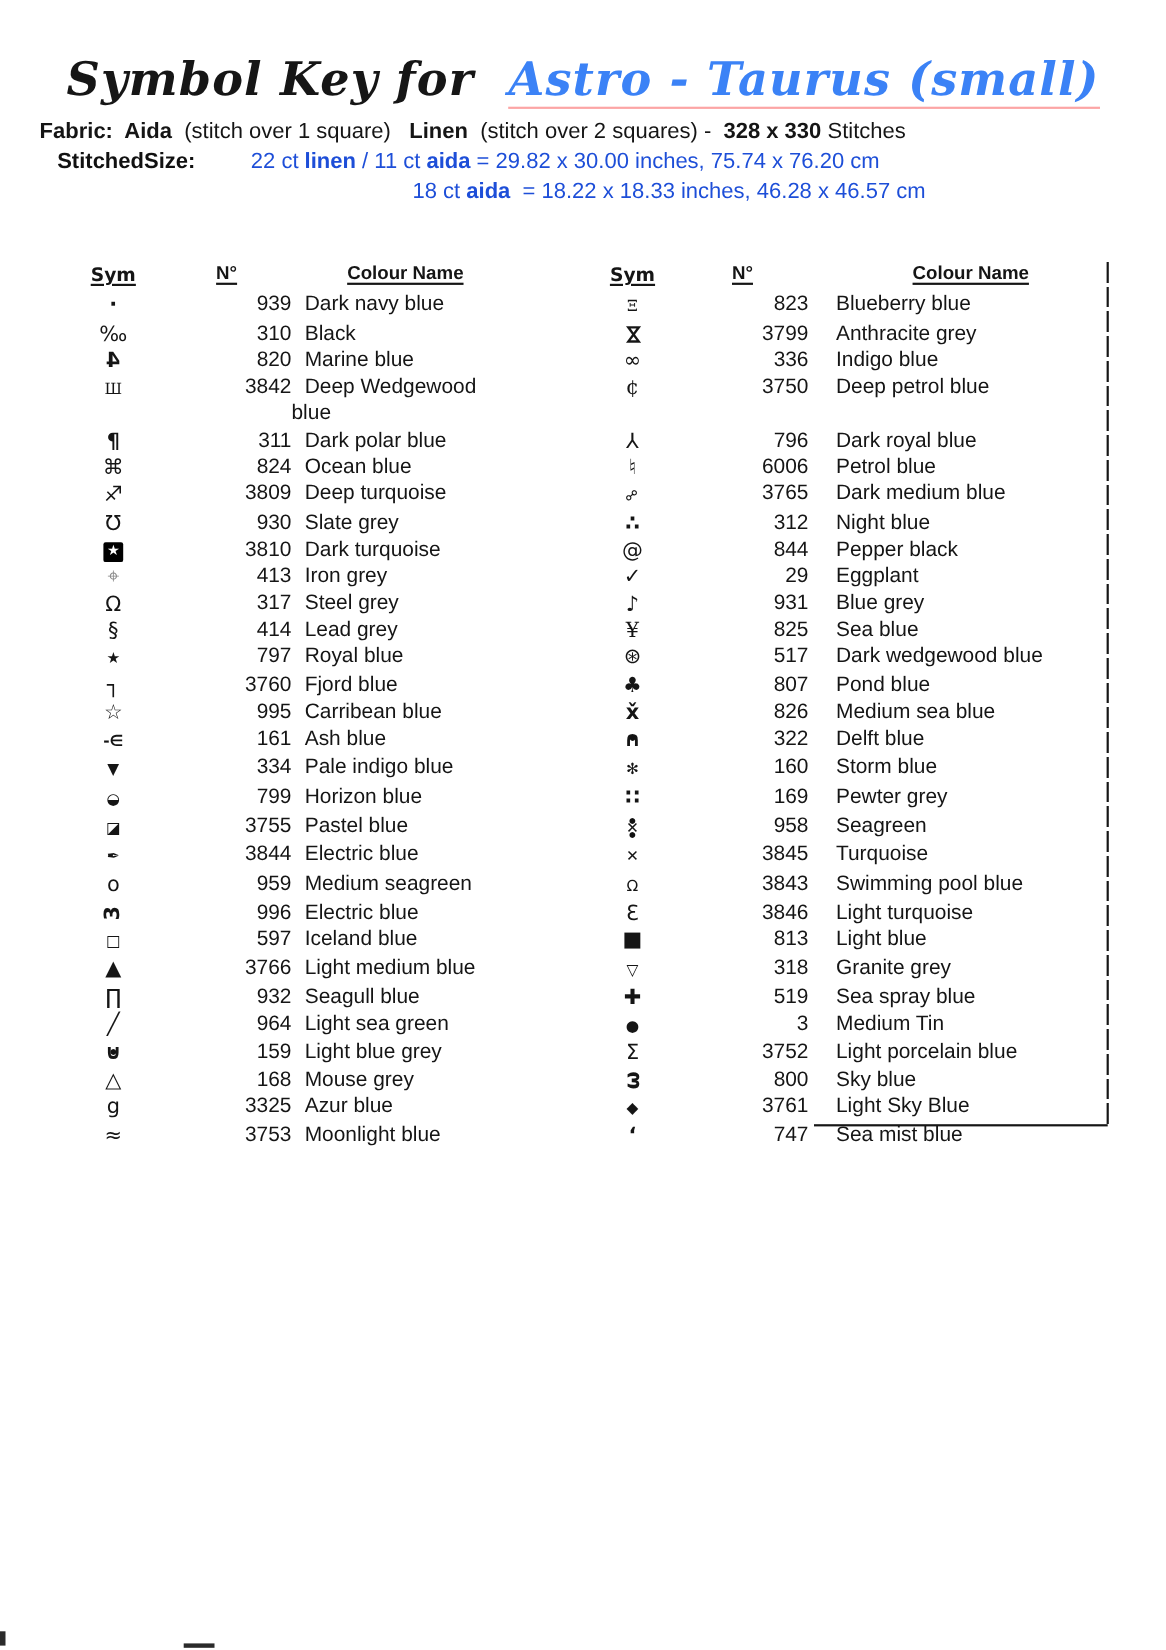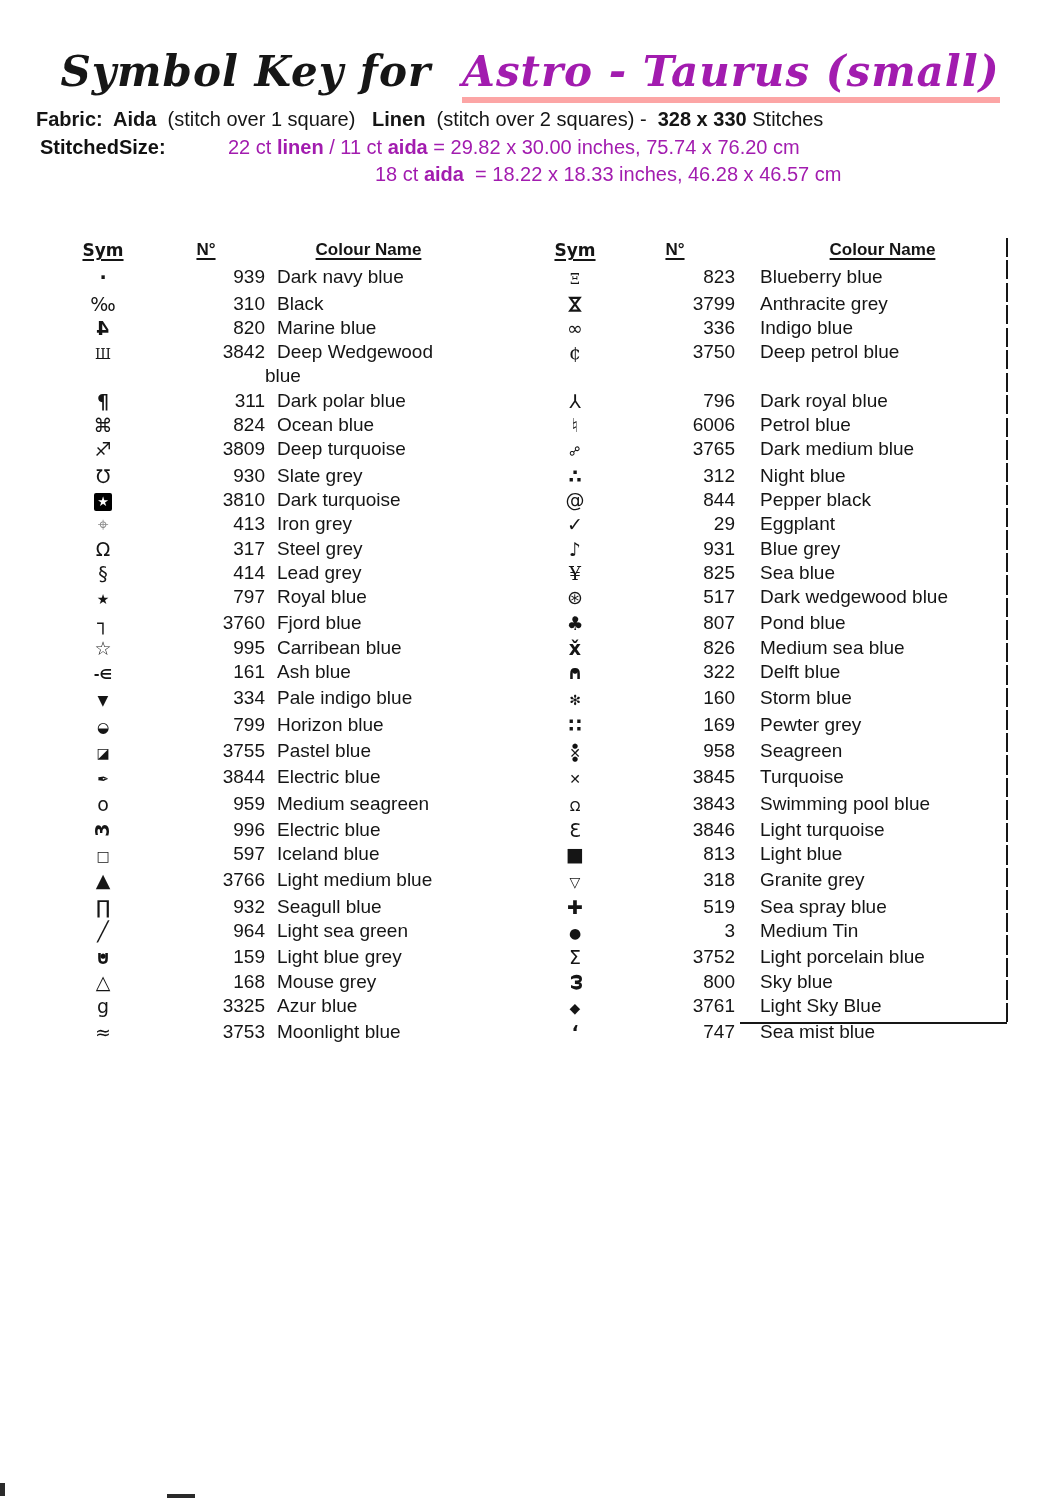--- a/index.html
+++ b/index.html
@@ -8,31 +8,31 @@
     font-family:"Liberation Sans",sans-serif;color:#111;overflow:hidden;
     margin:0 auto;
   }
   
   .title{
     margin:0;padding-top:48px;text-align:center;
     font-family:"DejaVu Serif",serif;font-style:italic;font-weight:bold;
     font-size:42px;line-height:48px;letter-spacing:1px;white-space:pre;
   }
   .title .t-black{color:#161616;}
-  .title .t-red{color:#a21caf;border-bottom:6px solid #fca5a5;padding-bottom:1px;}
+  .title .t-red{color:#3b82f6;border-bottom:2px solid #fca5a5;padding-bottom:1px;}
   
   .fabric-line{
     padding-left:36px;margin-top:10px;font-size:20px;line-height:26px;
     white-space:pre-wrap;color:#151515;
   }
   .size-block{position:relative;margin-top:2px;}
   .size-label{
-    position:absolute;left:40px;top:0;font-weight:bold;font-size:20px;line-height:27px;
-  }
-  .size-line{font-size:20px;line-height:27px;white-space:pre-wrap;color:#a21caf;}
+    position:absolute;left:52px;top:0;font-weight:bold;font-size:20px;line-height:27px;
+  }
+  .size-line{font-size:20px;line-height:27px;white-space:pre-wrap;color:#1d4ed8;}
   
   .key-table{
     position:absolute;left:59px;top:237px;width:946px;
     border-collapse:collapse;table-layout:fixed;
     font-size:19px;line-height:24.3px;color:#151515;
   }
   .key-table td{padding:0;vertical-align:top;}
   .c-sym{text-align:center;font-family:"DejaVu Sans",sans-serif;}
   .c-num{text-align:right;font-variant-numeric:tabular-nums;}
   .c-name{text-align:left;padding-left:5px;text-indent:12px;}

